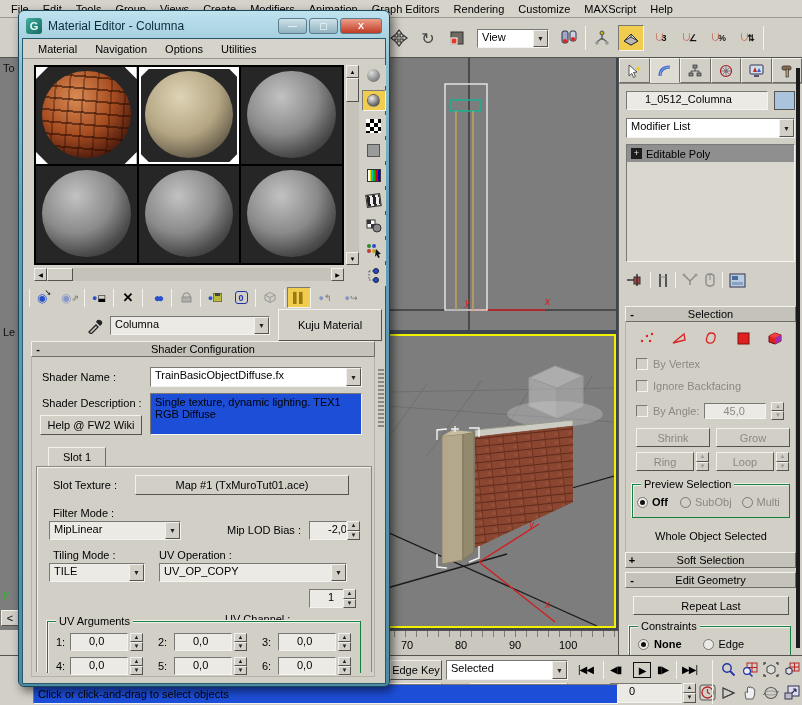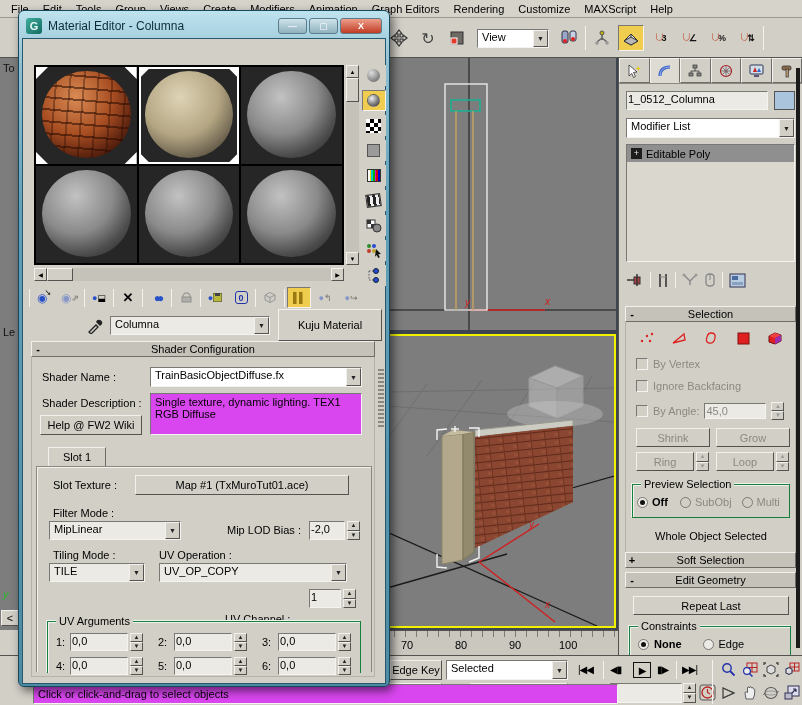--- a/index.html
+++ b/index.html
@@ -1,27 +1,27 @@
 <!DOCTYPE html>
 <html><head>
 <meta charset="utf-8">
 <style>
   html,body{margin:0;padding:0;background:#555;}
   *{box-sizing:border-box;font-family:"Liberation Sans",sans-serif;}
   #stage{position:relative;width:802px;height:705px;background:#d2cfc7;overflow:hidden;font-size:11px;color:#000;}
   .abs{position:absolute;}
-  .sunk{background:#d946ef;border:1px solid;border-color:#7a7874 #f4f3f0 #f4f3f0 #7a7874;}
+  .sunk{background:#1d4ed8;border:1px solid;border-color:#7a7874 #f4f3f0 #f4f3f0 #7a7874;}
   .btn{background:#d2cfc7;border:1px solid;border-color:#f2f1ee #55534f #55534f #f2f1ee;display:flex;align-items:center;justify-content:center;cursor:default;}
   .dd{display:flex;align-items:stretch;background:#eceae4;border:1px solid;border-color:#7a7874 #f4f3f0 #f4f3f0 #7a7874;}
   .dd .val{flex:1;padding:1px 4px;white-space:nowrap;overflow:hidden;}
   .dd .arw{width:15px;background:#d2cfc7;border:1px solid;border-color:#f2f1ee #55534f #55534f #f2f1ee;display:flex;align-items:center;justify-content:center;font-size:7px;color:#222;}
   .spin{display:inline-flex;flex-direction:column;width:13px;}
   .spin i{flex:1;font-style:normal;font-size:6px;line-height:7px;text-align:center;background:#d2cfc7;border:1px solid;border-color:#f2f1ee #55534f #55534f #f2f1ee;color:#222;}
   .spin.dis i{color:#999;}
-  .field{background:#eceae4;border:1px solid;border-color:#7a7874 #f4f3f0 #f4f3f0 #7a7874;padding:1px 1px;white-space:nowrap;overflow:hidden;}
+  .field{background:#eceae4;border:1px solid;border-color:#7a7874 #f4f3f0 #f4f3f0 #7a7874;padding:1px 18px;white-space:nowrap;overflow:hidden;}
   .chk{width:12px;height:12px;background:#eceae4;border:1px solid;border-color:#7a7874 #f4f3f0 #f4f3f0 #7a7874;display:inline-block;}
   .chk.dis{background:#d2cfc7;}
   .radio{width:11px;height:11px;border-radius:50%;background:#eceae4;border:1px solid #7a7874;display:inline-flex;align-items:center;justify-content:center;}
   .radio.on::after{content:"";width:5px;height:5px;border-radius:50%;background:#111;}
   .radio.dis{background:#d2cfc7;}
   .grp{border:1px solid #15803d;box-shadow:1px 1px 0 #f2f1ee inset, -1px -1px 0 #f2f1ee;}
   .grpTitle{position:absolute;top:-7px;left:8px;background:#d2cfc7;padding:0 3px;}
   .rollhdr{display:flex;align-items:center;background:#c5c2ba;border:1px solid;border-color:#f2f1ee #6f6d68 #6f6d68 #f2f1ee;height:16px;}
   .rollhdr .pm{width:12px;text-align:center;font-weight:bold;}
   .rollhdr .t{flex:1;text-align:center;margin-right:12px;}
@@ -583,20 +583,26 @@
 
   <div id="medlg" class="abs">
     <div class="titlebar">
       <span style="width:16px;height:16px;border-radius:3px;background:linear-gradient(135deg,#3fae9e,#136a5e);color:#eafaf6;font-size:11px;font-weight:bold;display:flex;align-items:center;justify-content:center;margin-right:6px;">G</span>
       <span style="flex:1;font-size:12px;">Material Editor - Columna</span>
       <span class="winbtn">—</span>
       <span class="winbtn" style="margin:0 2px;">▢</span>
       <span class="winbtn close">X</span>
     </div>
     <div id="meclient">
+      <div id="memenu">
+        <span class="mi">Material</span>
+        <span class="mi">Navigation</span>
+        <span class="mi">Options</span>
+        <span class="mi">Utilities</span>
+      </div>
 
       <div class="slotgrid">
         <div class="slot">
           <div class="ball brick"></div>
           <span class="corner c1"></span>
             <span class="corner c2"></span>
             <span class="corner c3"></span>
             <span class="corner c4"></span>
         </div>
         <div class="slot" style="outline:2px solid #fff;outline-offset:-2px;">

